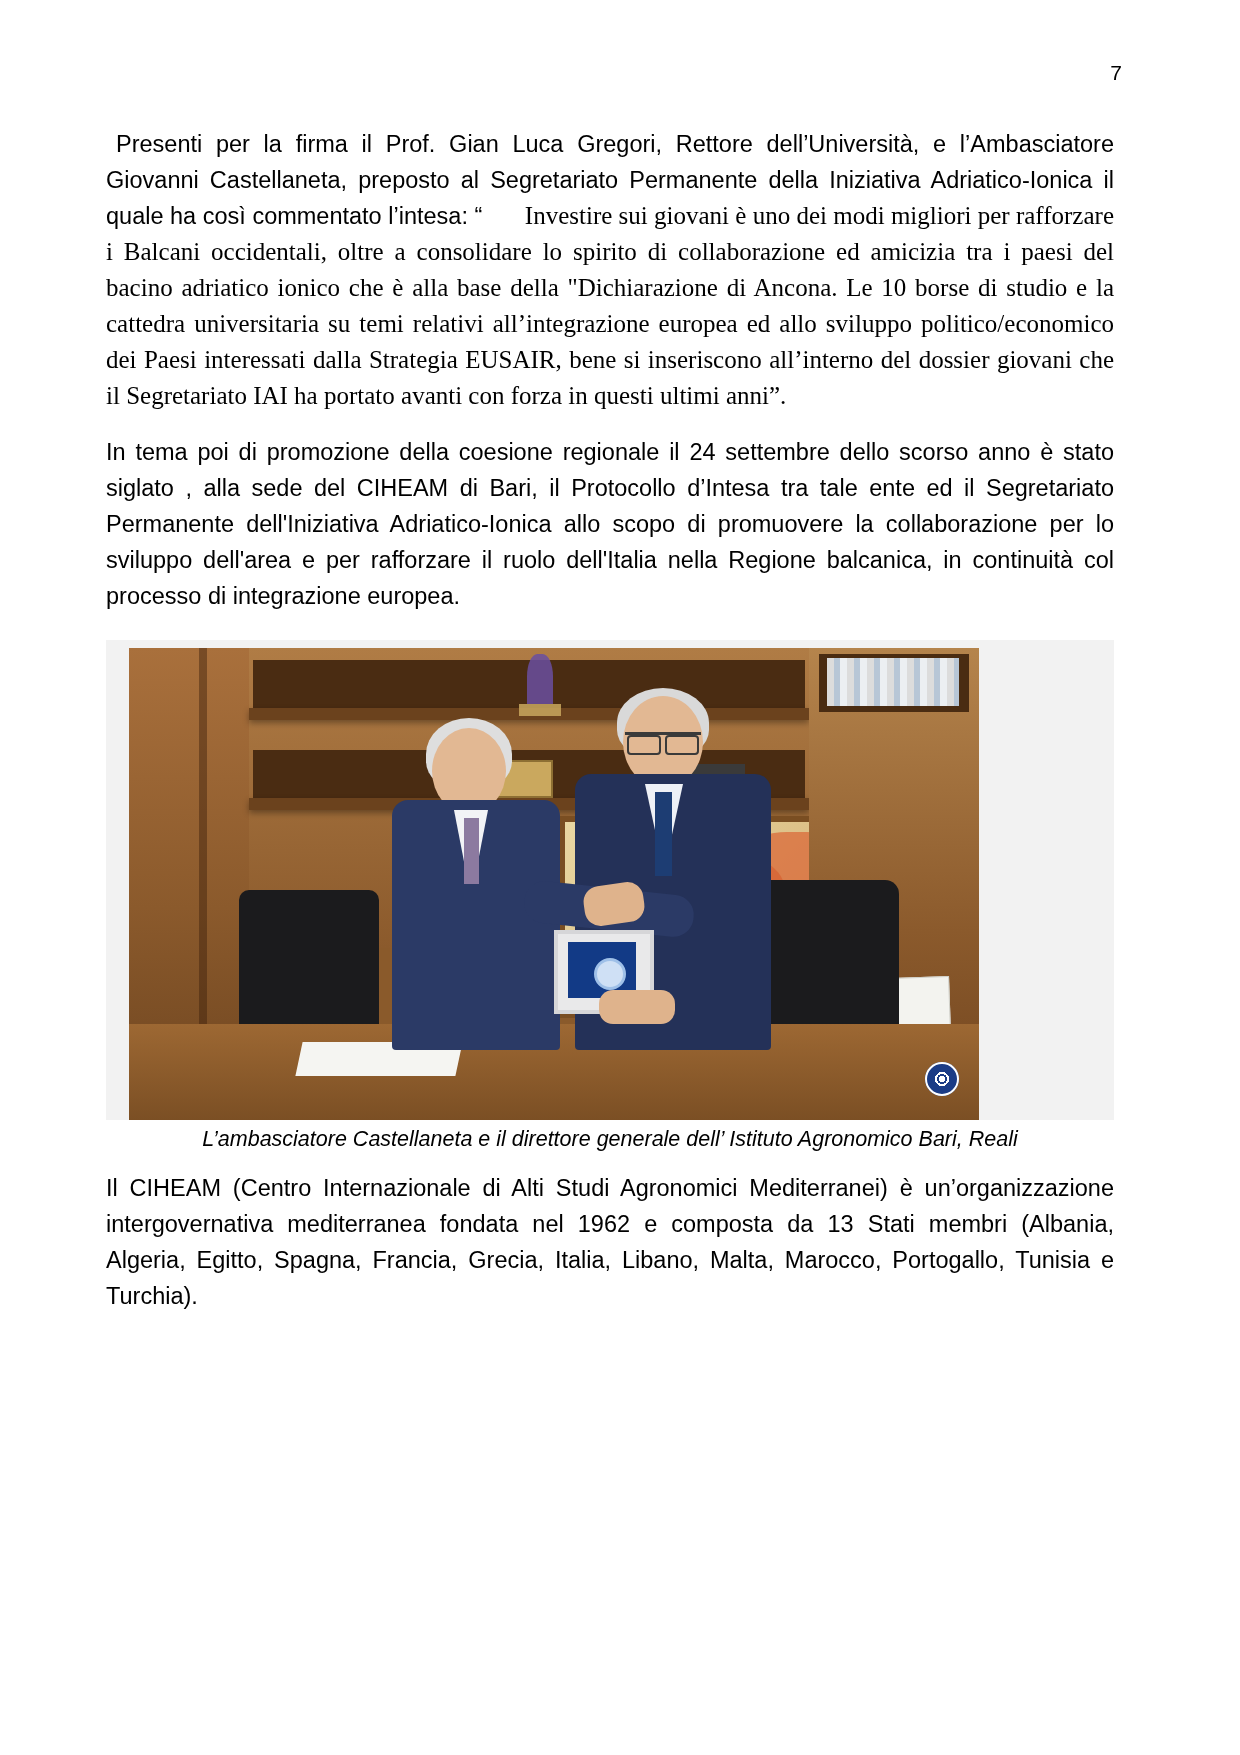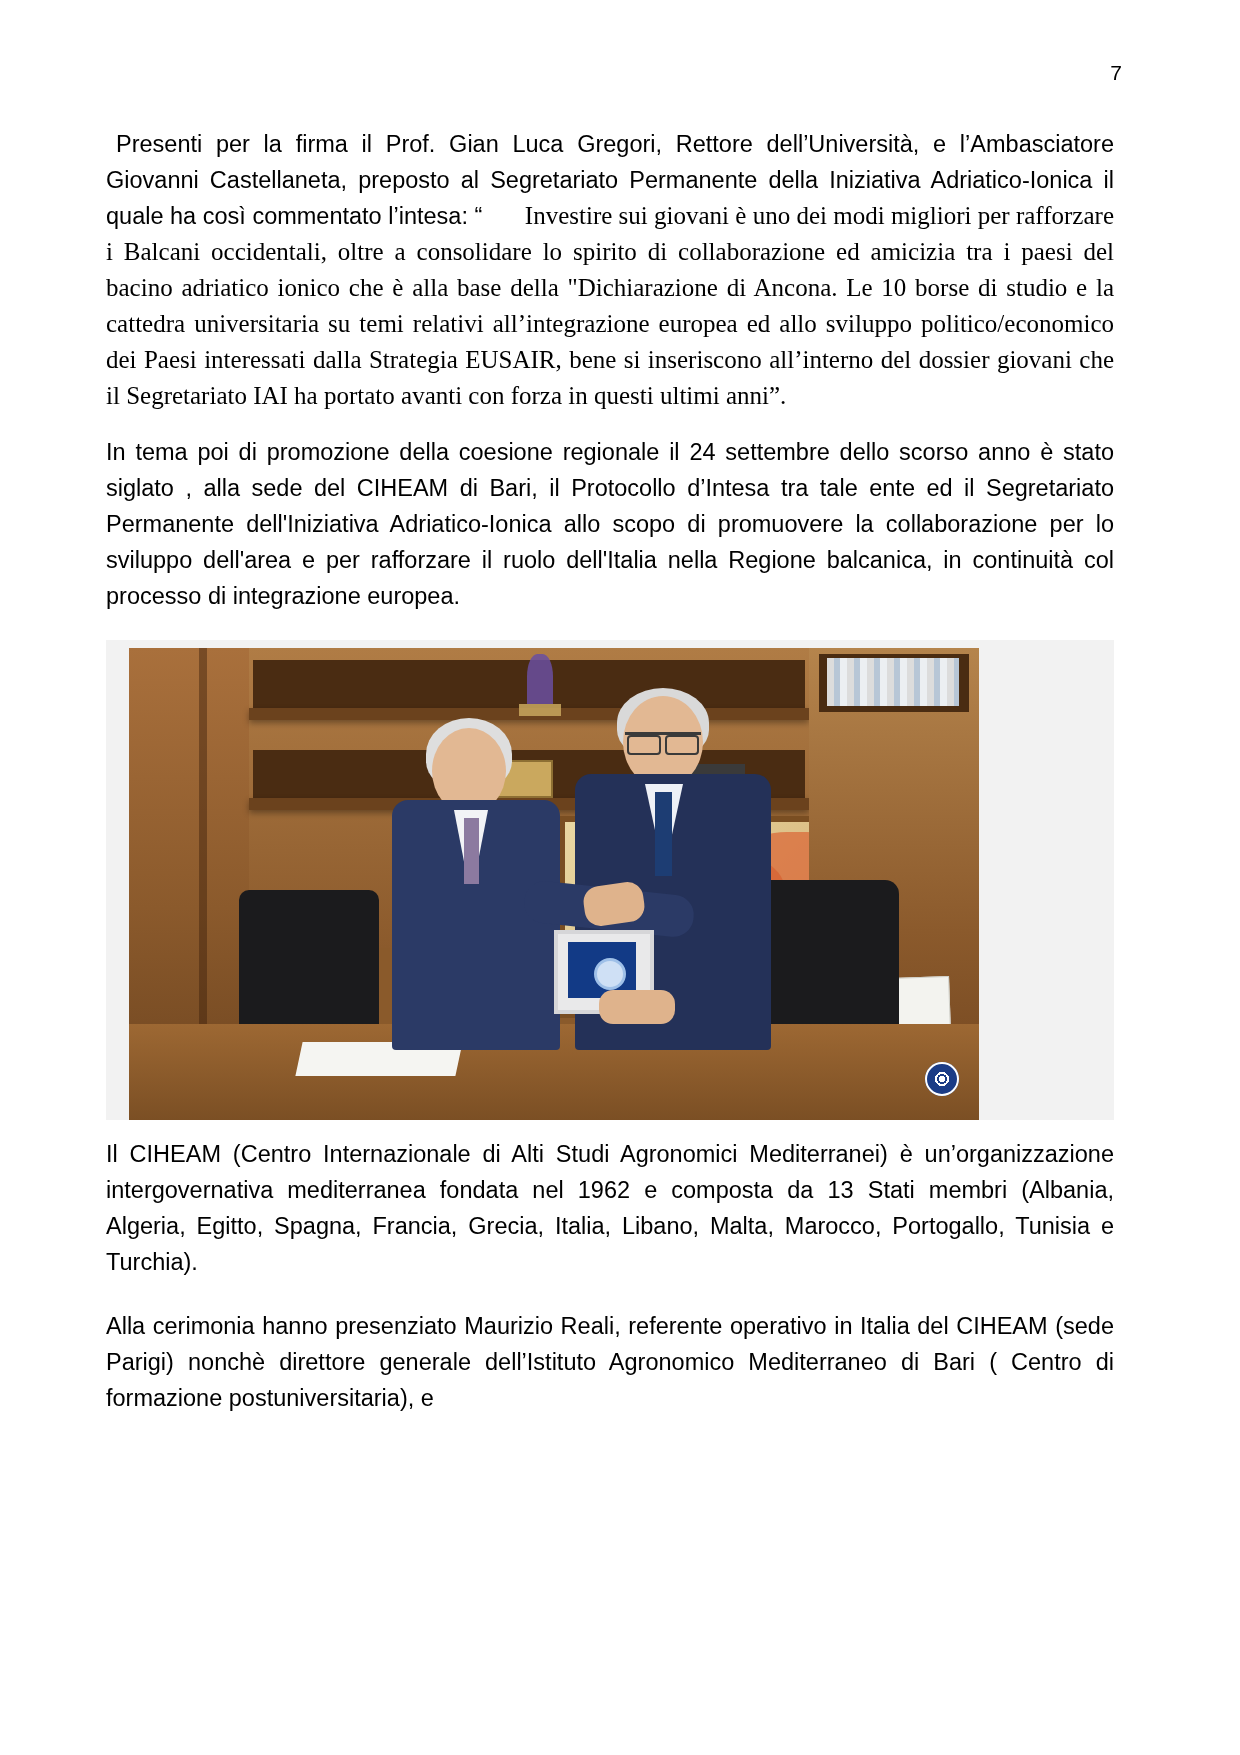--- a/index.html
+++ b/index.html
@@ -371,20 +371,20 @@
           <div class="plaque">
             <div class="plaque-inner">
               <div class="plaque-medal"></div>
             </div>
           </div>
           <div class="hand-lower"></div>
 
           <div class="logo-badge"></div>
         </div>
       </div>
+      <div class="caption">L’ambasciatore Castellaneta e il direttore  generale dell’ Istituto Agronomico Bari, Reali</div>
     </div>
 
     <p class="para-3">Il CIHEAM  (Centro Internazionale di Alti Studi Agronomici Mediterranei) è un’organizzazione intergovernativa mediterranea   fondata nel 1962 e composta da 13 Stati membri (Albania, Algeria, Egitto, Spagna, Francia, Grecia, Italia, Libano, Malta, Marocco, Portogallo, Tunisia e Turchia).</p>
 
-    <p class="para-4">Alla cerimonia hanno presenziato Maurizio Reali, referente operativo in Italia del CIHEAM (sede Parigi) nonchè  direttore generale  dell’Istituto Agronomico Mediterraneo di Bari ( Centro di formazione postuniversitaria),  e</p>
 
   </div>
 </div>
 
 </body></html>

